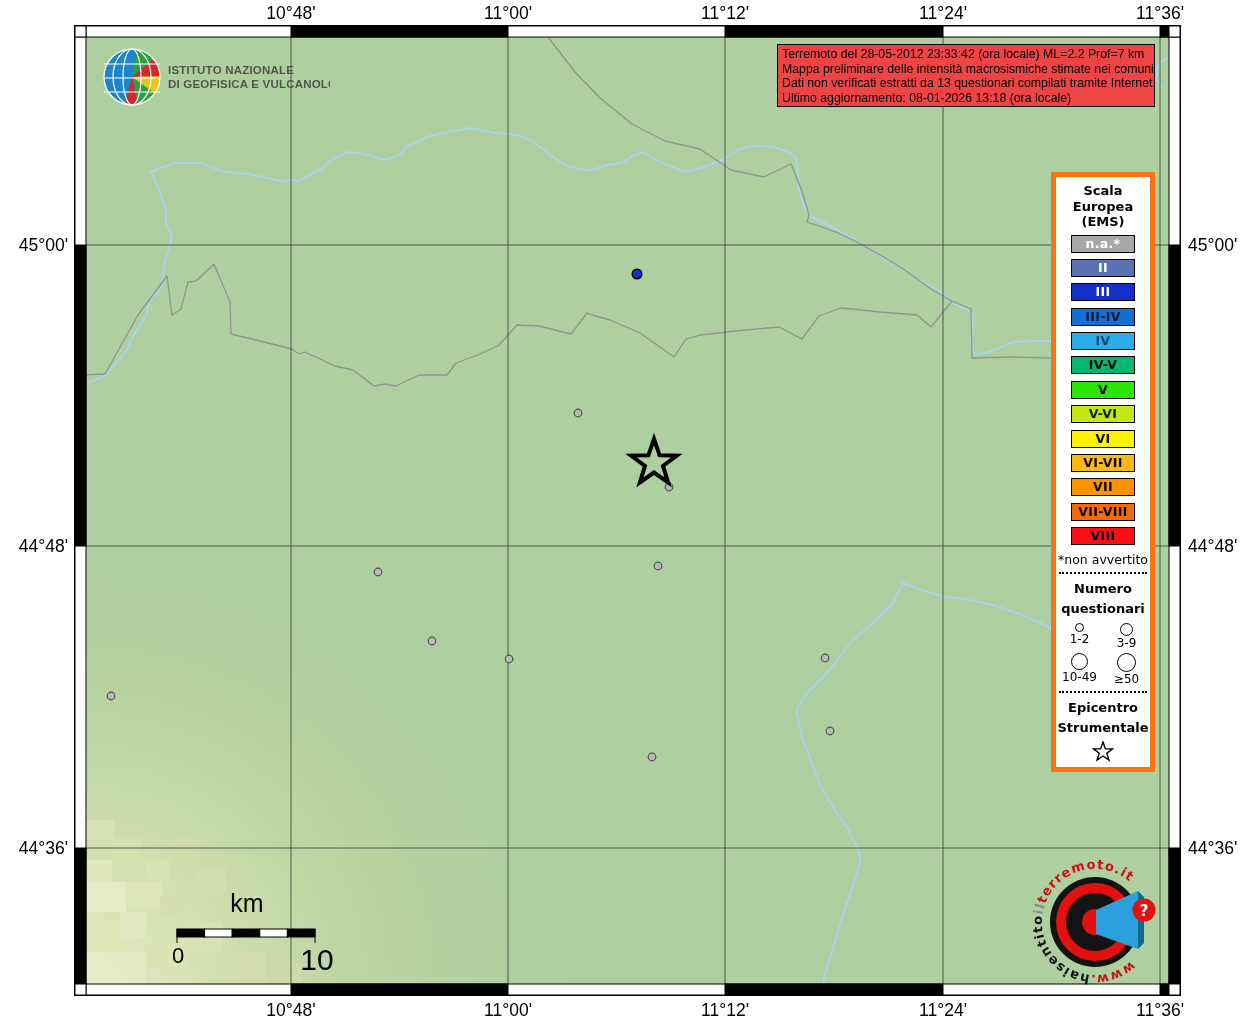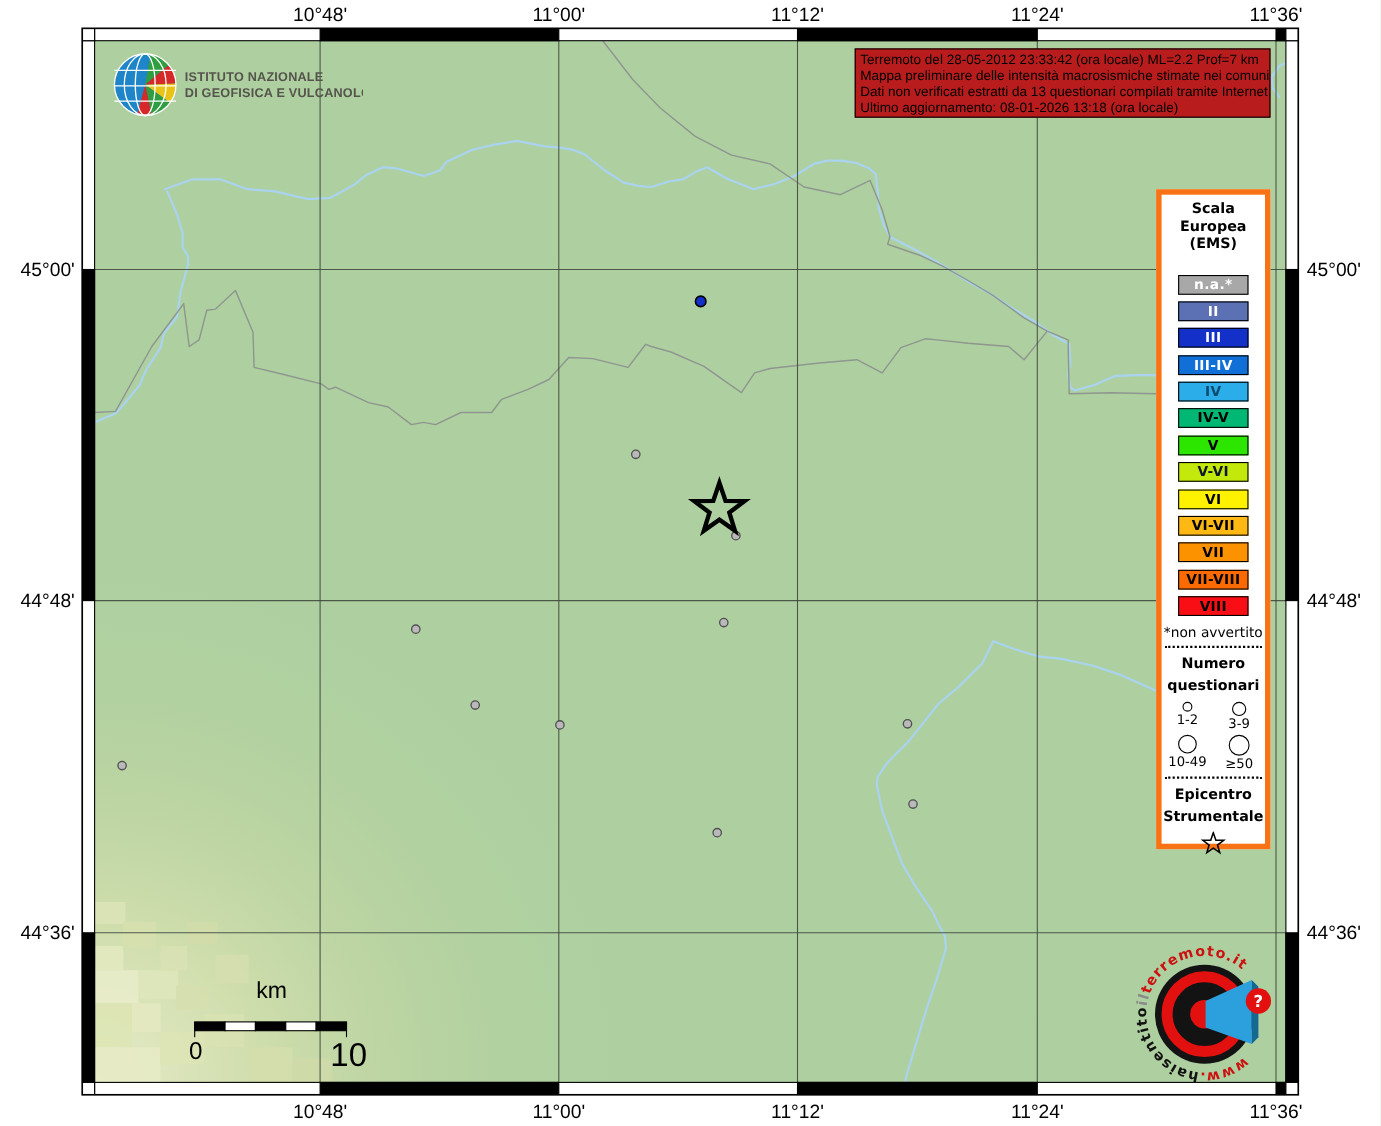--- a/index.html
+++ b/index.html
@@ -21,45 +21,45 @@
   #axis-top{left:0;top:3px;width:1255px;height:22px;}
   #axis-bottom{left:0;top:1000px;width:1255px;height:22px;}
   #axis-left{left:0;top:0;width:68px;height:1024px;}
   #axis-right{left:1188px;top:0;width:67px;height:1024px;}
   .axlab{position:absolute;font-size:17.5px;color:#000;white-space:nowrap;}
   #axis-top .axlab,#axis-bottom .axlab{top:0;transform:translateX(-50%);}
   #axis-left .axlab{right:0;transform:translateY(-50%);}
   #axis-right .axlab{left:0;transform:translateY(-50%);}
 
   
-  #info-box{position:absolute;left:777px;top:44px;width:378px;height:63px;background:#b91c1c;
+  #info-box{position:absolute;left:777px;top:44px;width:378px;height:63px;background:#ef4444;
             border:1px solid #000;box-sizing:border-box;z-index:3;padding:2px 4px;
             font-size:12.3px;line-height:14.6px;color:#000;white-space:nowrap;overflow:hidden;}
 
   
   #legend{position:absolute;left:1051px;top:172px;width:104px;height:600px;background:#fff;
           border:5px solid #f97316;box-sizing:border-box;z-index:3;text-align:center;
           font-family:"DejaVu Sans",sans-serif;color:#000;}
   .leg-title{font-weight:bold;font-size:13px;line-height:15.5px;}
   #leg-titles{margin-top:6px;}
-  #ems-swatches{margin-top:20px;}
+  #ems-swatches{margin-top:5px;}
   .swatch{width:64px;height:18px;margin:0 auto 6.4px;border:1px solid #000;font-weight:bold;
           font-size:12.5px;line-height:16.5px;box-sizing:border-box;letter-spacing:.3px;}
   .leg-foot{font-size:12.5px;margin-top:1px;font-family:"DejaVu Sans",sans-serif;}
   .leg-divider{border-top:2px dotted #000;margin:5px 3px;}
   .leg-sub{font-weight:bold;font-size:13px;line-height:20px;}
   #q-sizes{display:flex;flex-wrap:wrap;margin-top:1px;}
   .q-cell{width:50%;box-sizing:border-box;}
   .q-circle{border:1.6px solid #000;border-radius:50%;margin:3px auto 0;background:#fff;box-sizing:border-box;}
   .q-label{font-size:12px;font-family:"DejaVu Sans",sans-serif;}
   #leg-star{margin-top:3px;}
 
   
   .sblab{position:absolute;z-index:2;color:#000;transform:translateX(-50%);white-space:nowrap;}
-  #sb-km{left:247px;top:889px;font-size:21px;}
+  #sb-km{left:247px;top:889px;font-size:25px;}
   #sb-0{left:178px;top:943px;font-size:22px;}
   #sb-10{left:317px;top:943px;font-size:30px;}
 
   #ingv-logo{position:absolute;left:100px;top:46px;z-index:3;}
   #watermark{position:absolute;left:1028px;top:857px;z-index:3;}
 </style>
 </head>
 <body>
 
 <div class="canvas">
@@ -213,21 +213,21 @@
   <div id="legend">
     <div id="leg-titles">
       <div class="leg-title">Scala</div>
       <div class="leg-title">Europea</div>
       <div class="leg-title">(EMS)</div>
     </div>
     <div id="ems-swatches">
         <div class="swatch" style="background: rgb(168, 168, 168); color: rgb(255, 255, 255);">n.a.*</div>
         <div class="swatch" style="background: rgb(92, 113, 180); color: rgb(255, 255, 255);">II</div>
         <div class="swatch" style="background: rgb(19, 48, 200); color: rgb(255, 255, 255);">III</div>
-        <div class="swatch" style="background: rgb(16, 112, 216); color: #ffffff;">III-IV</div>
+        <div class="swatch" style="background: rgb(16, 112, 216); color: #0f172a;">III-IV</div>
         <div class="swatch" style="background: rgb(43, 173, 234); color: #0c4a6e;">IV</div>
         <div class="swatch" style="background: rgb(0, 184, 115); color: rgb(0, 0, 0);">IV-V</div>
         <div class="swatch" style="background: rgb(44, 230, 0); color: rgb(0, 0, 0);">V</div>
         <div class="swatch" style="background: rgb(194, 232, 12); color: #0f172a;">V-VI</div>
         <div class="swatch" style="background: rgb(254, 242, 0); color: rgb(0, 0, 0);">VI</div>
         <div class="swatch" style="background: rgb(253, 184, 19); color: rgb(0, 0, 0);">VI-VII</div>
         <div class="swatch" style="background: rgb(252, 146, 0); color: rgb(0, 0, 0);">VII</div>
         <div class="swatch" style="background: rgb(251, 106, 0); color: rgb(0, 0, 0);">VII-VIII</div>
         <div class="swatch" style="background: rgb(249, 14, 21); color: rgb(0, 0, 0);">VIII</div>
       </div>

